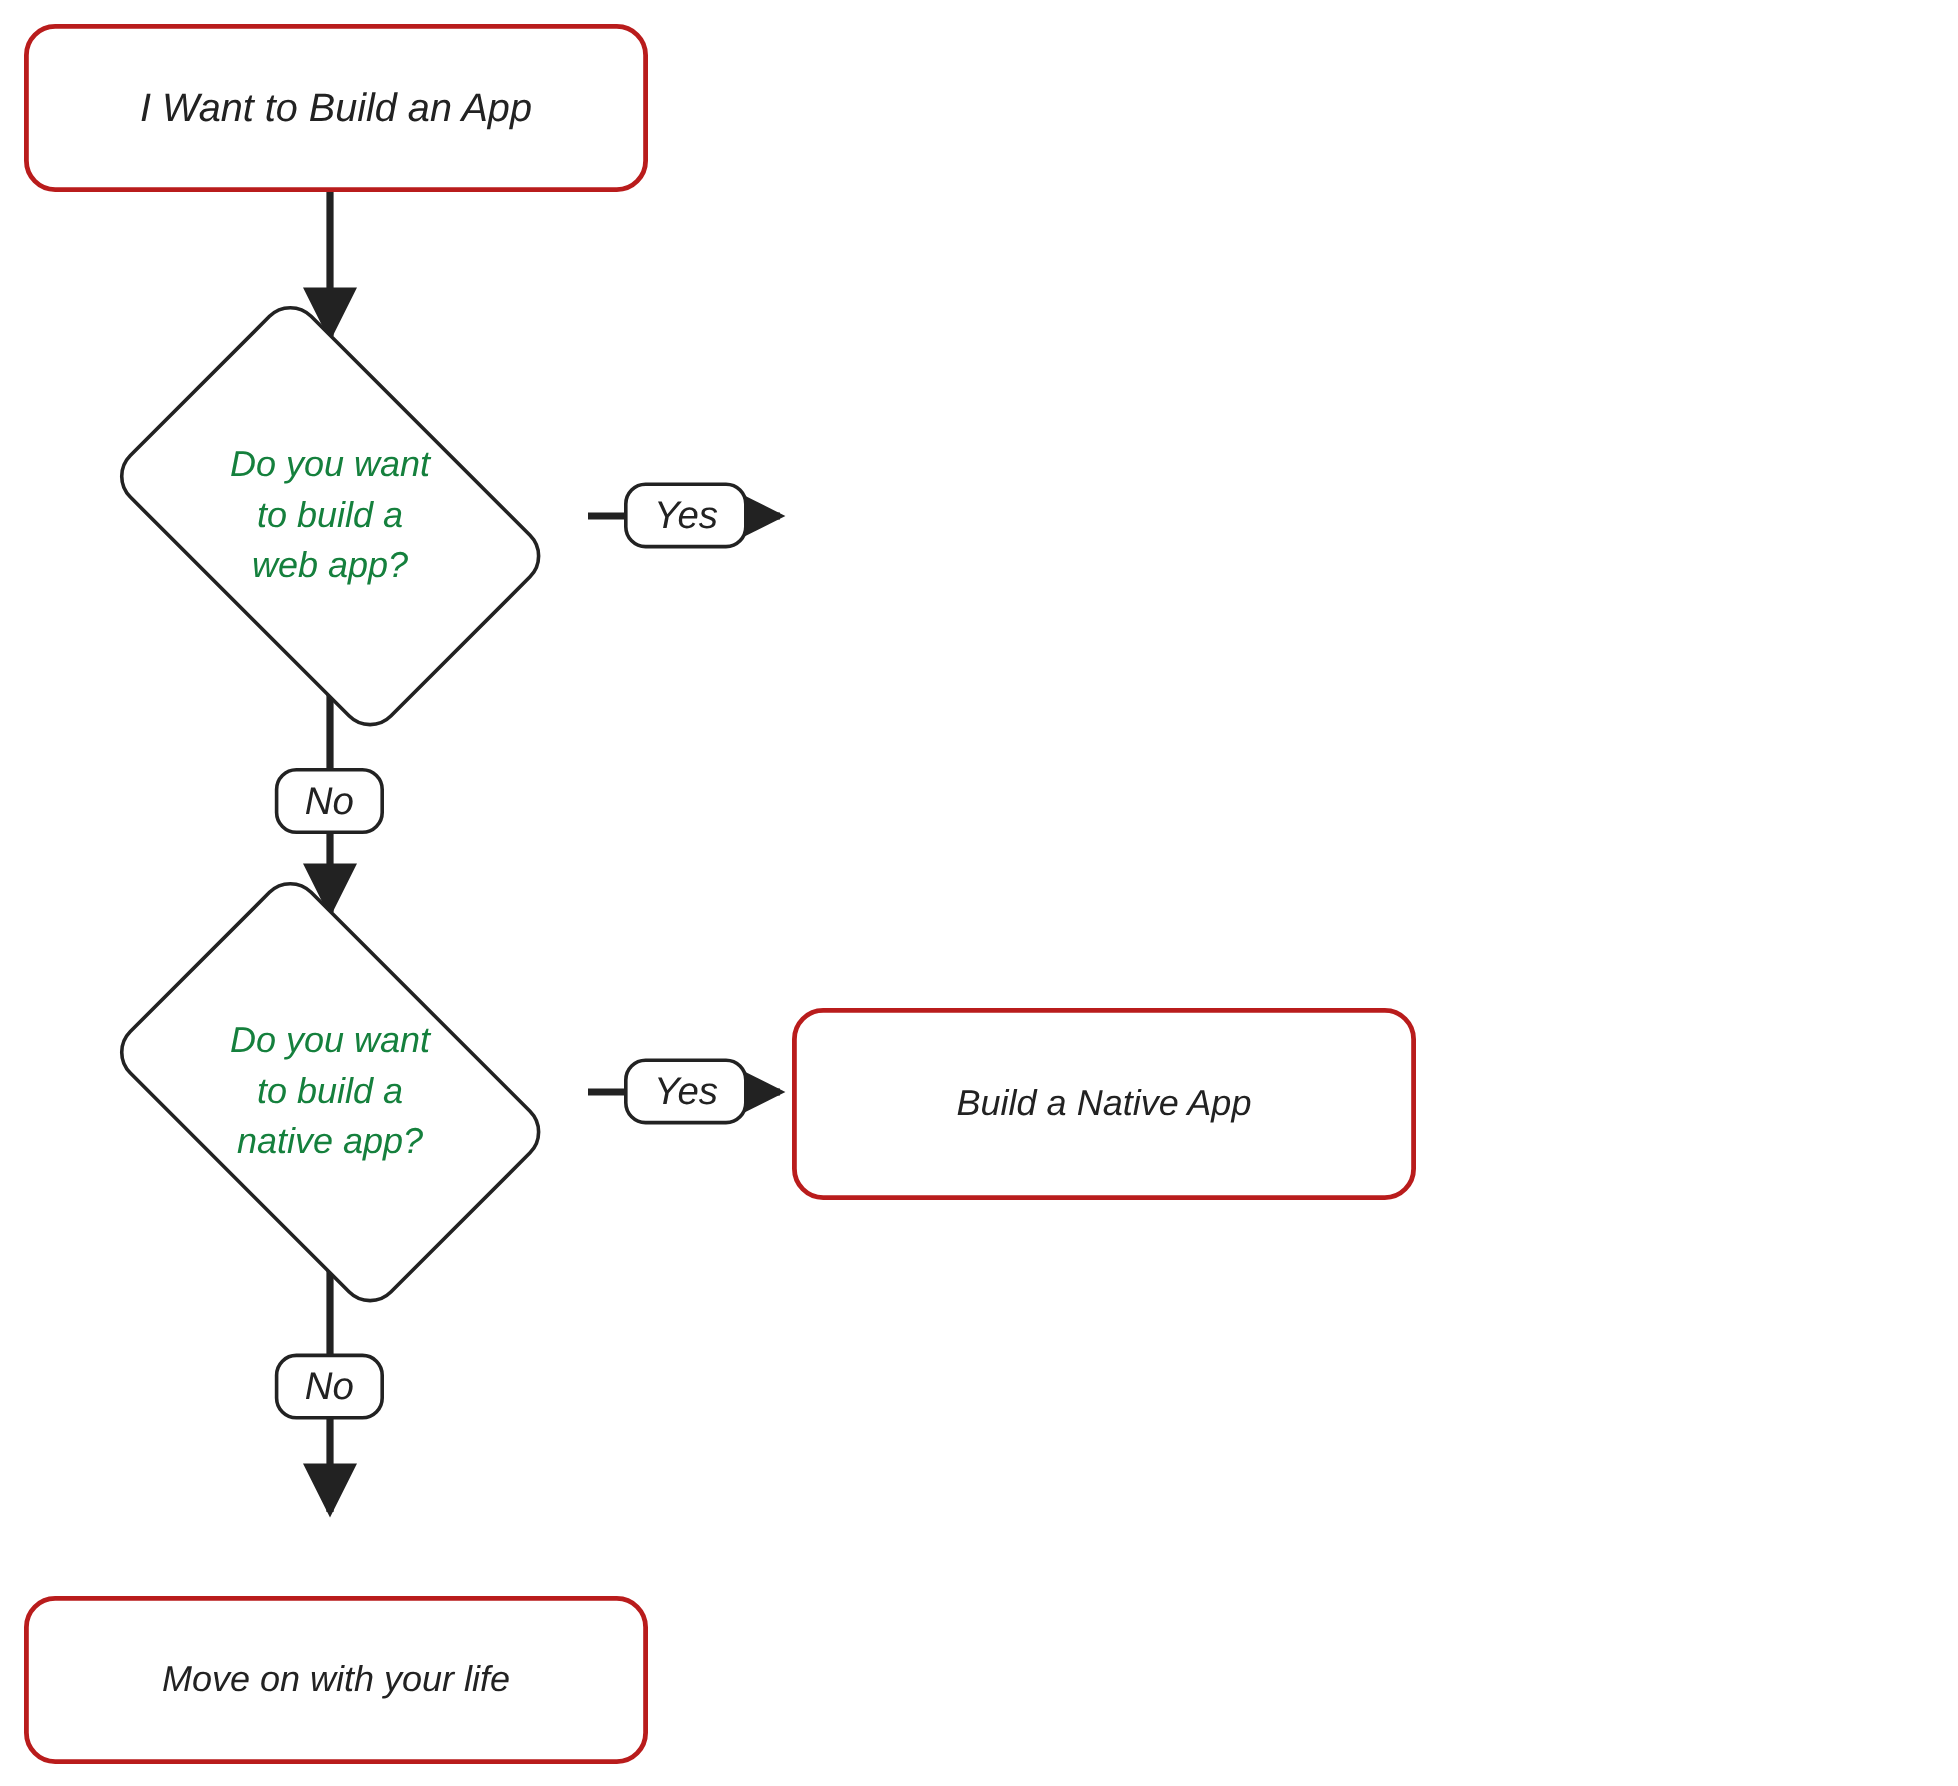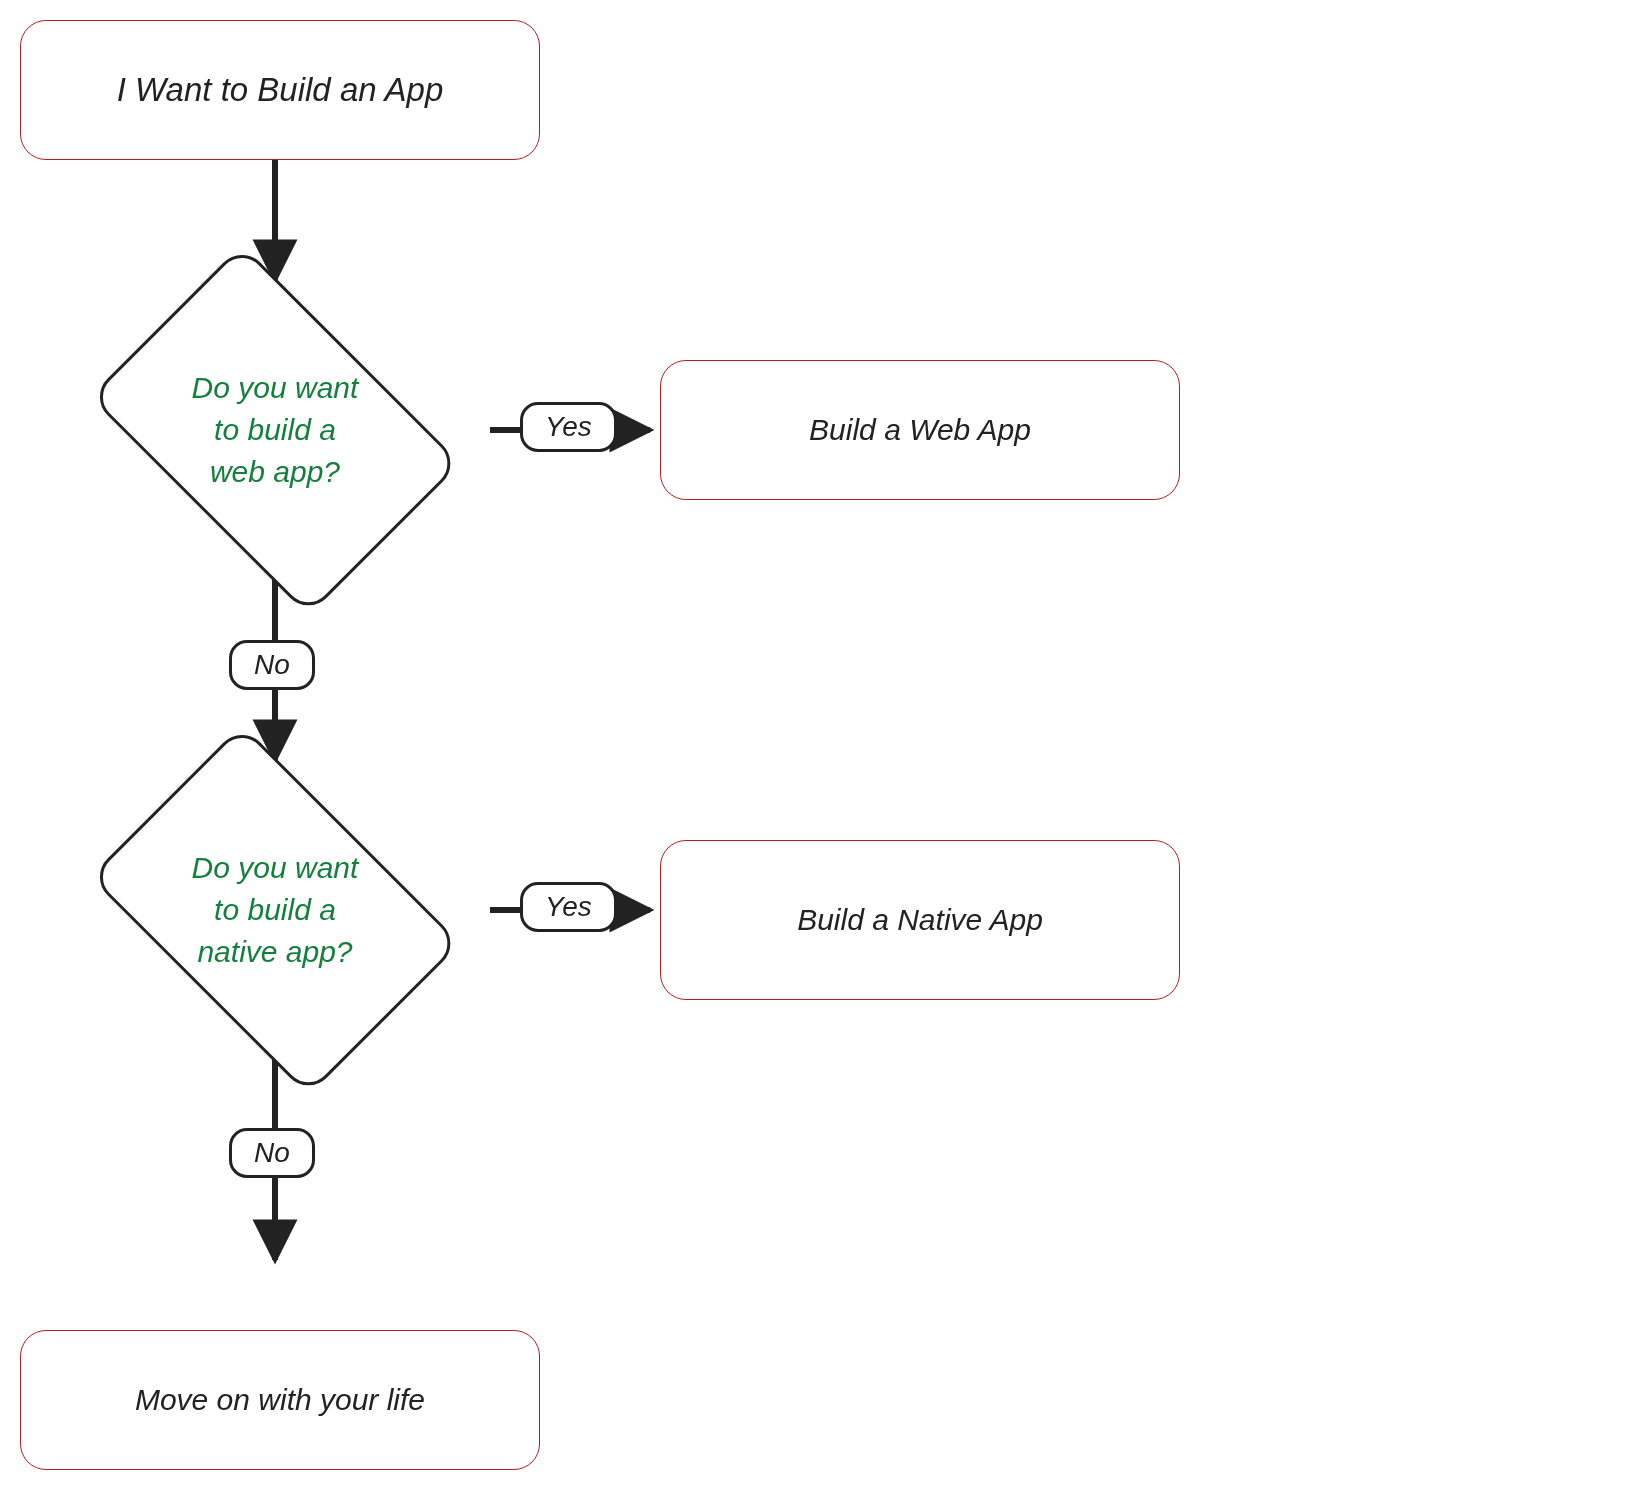--- a/index.html
+++ b/index.html
@@ -19,21 +19,21 @@
     left: 0;
     top: 0;
     width: 1632px;
     height: 1488px;
     pointer-events: none;
   }
   .node {
     position: absolute;
     box-sizing: border-box;
     background: #ffffff;
-    border: 1px solid #b91c1c;
+    border: 4px solid #b91c1c;
     display: flex;
     align-items: center;
     justify-content: center;
     text-align: center;
     font-size: 30px;
     line-height: 1.35;
     color: #222;
     padding: 10px 24px;
   }
   .node.rect {
@@ -73,21 +73,21 @@
     color: #15803d;
     padding: 0 90px;
     box-sizing: border-box;
   }
   
   .edge-label {
     position: absolute;
     background: #ffffff;
     border: 3px solid #222;
     border-radius: 18px;
-    font-size: 28px;
+    font-size: 32px;
     color: #222;
     padding: 6px 22px;
     box-sizing: border-box;
     display: flex;
     align-items: center;
   }
 </style>
 </head>
 <body>
 
@@ -117,23 +117,20 @@
 
   <div class="diamond-wrap" style="left:60px; top:280px; width:430px; height:300px;">
     <div class="diamond-shape"></div>
     <div class="diamond-text">Do you want<br>to build a<br>web app?</div>
   </div>
 
   <div class="edge-label" style="left:520px; top:402px;">
     <span>Yes</span>
   </div>
 
-  <div class="node rect" style="left:660px; top:360px; width:520px; height:140px;">
-    <span>Build a Web App</span>
-  </div>
 
   <div class="edge-label" style="left:229px; top:640px;">
     <span>No</span>
   </div>
 
   <div class="diamond-wrap" style="left:60px; top:760px; width:430px; height:300px;">
     <div class="diamond-shape"></div>
     <div class="diamond-text">Do you want<br>to build a<br>native app?</div>
   </div>
 

